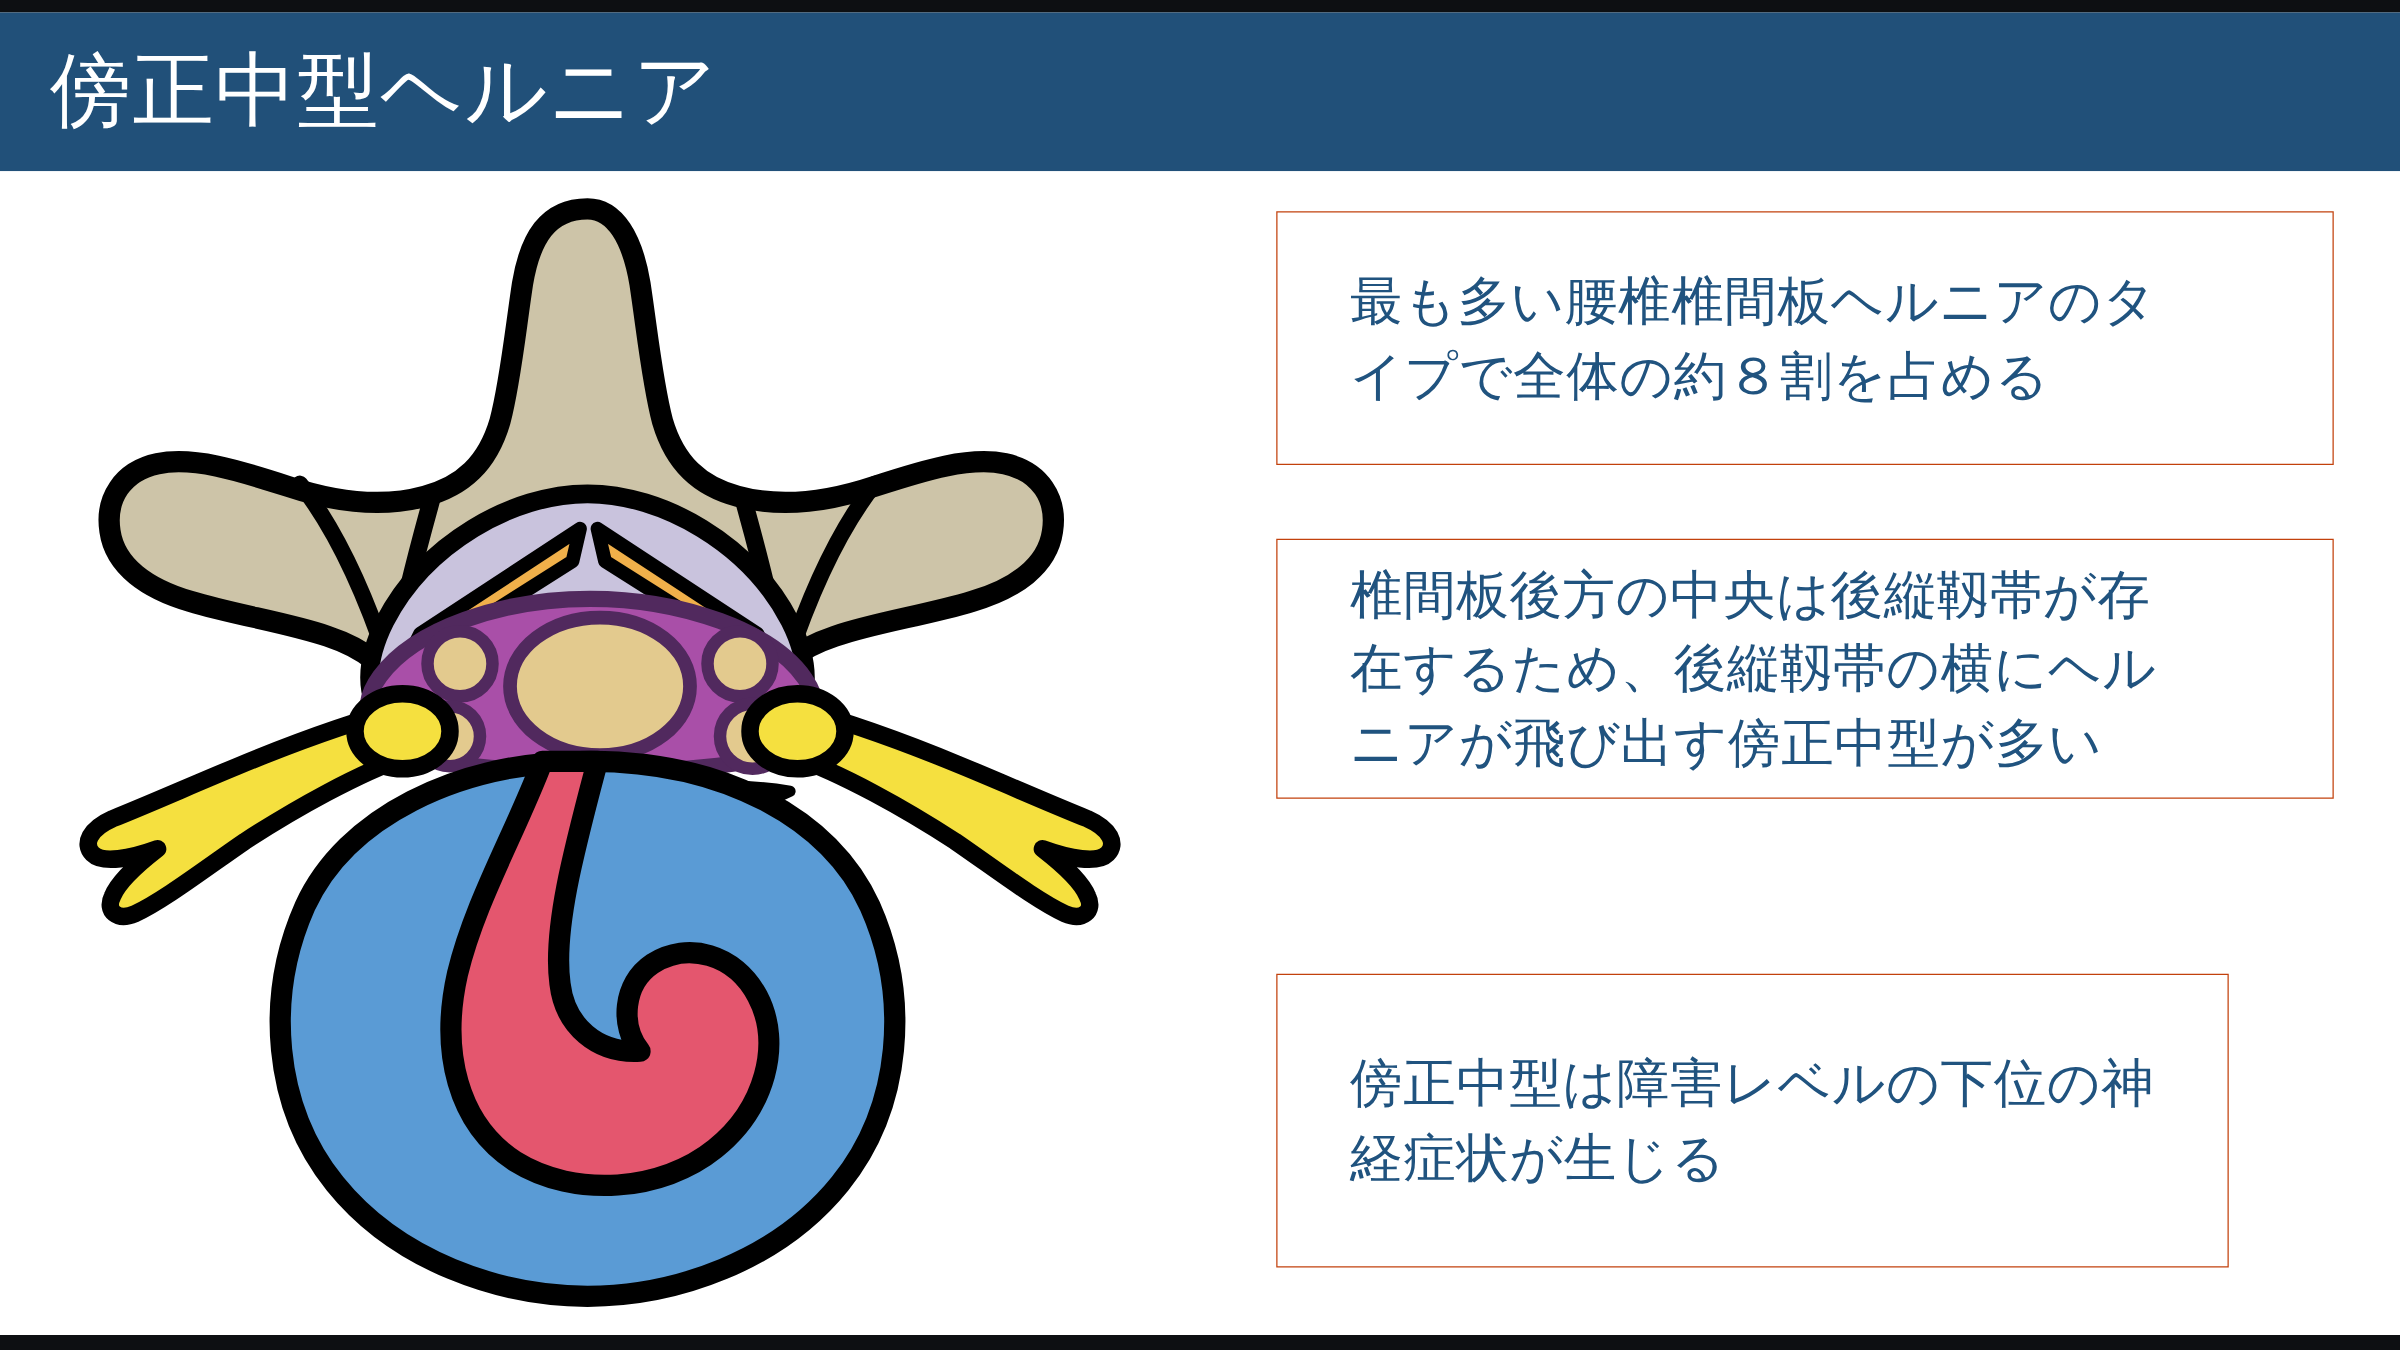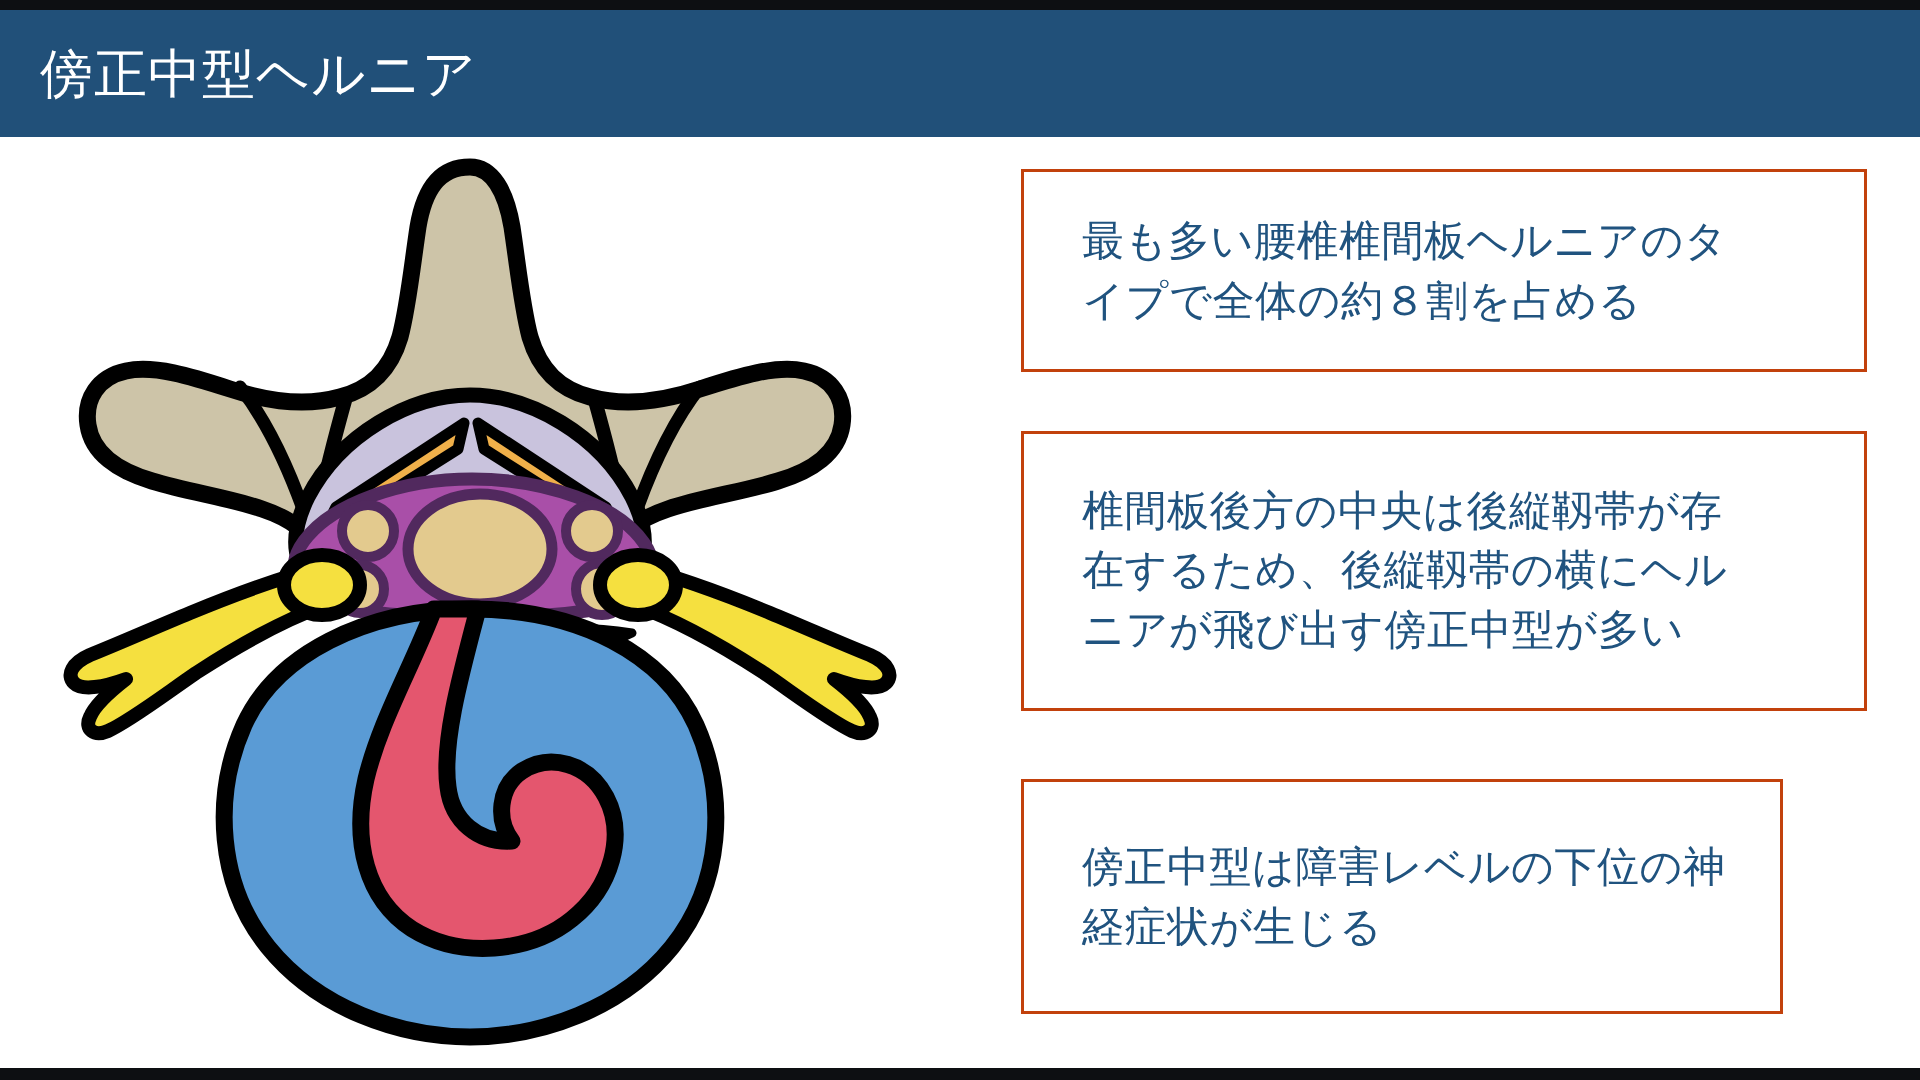--- a/index.html
+++ b/index.html
@@ -32,57 +32,58 @@
     left: 0;
     top: 10px;
     width: 100%;
     height: 127px;
     background: #215079;
     display: flex;
     align-items: center;
   }
   #title-text {
     color: #ffffff;
-    font-size: 53px;
+    font-size: 65px;
     line-height: 1;
     letter-spacing: 1px;
     margin-left: 40px;
     font-weight: 400;
     white-space: pre;
+    font-family: Liberation Serif, serif;
   }
 
   
   #content {
     position: absolute;
     left: 0;
     top: 137px;
     width: 1920px;
     height: 931px;
     background: #ffffff;
   }
 
   
   .note-box {
     position: absolute;
     box-sizing: border-box;
-    border: 3px solid #c2410c;
+    border: 1px solid #c2410c;
     background: #ffffff;
     display: flex;
     align-items: center;
   }
   .note-text {
     color: #20537f;
     font-size: 42px;
     line-height: 1.42;
     padding: 0 22px 0 58px;
     white-space: pre-line;
     letter-spacing: 0.5px;
   }
   #note-1 { left: 1021px; top: 32px;  width: 846px; height: 203px; }
-  #note-2 { left: 1021px; top: 294px; width: 846px; height: 280px; font-family: Liberation Serif, serif; }
+  #note-2 { left: 1021px; top: 294px; width: 846px; height: 208px; }
   #note-3 { left: 1021px; top: 642px; width: 762px; height: 235px; }
 
   
   #figure {
     position: absolute;
     left: 60px;
     top: 20px;
     width: 840px;
     height: 890px;
   }

